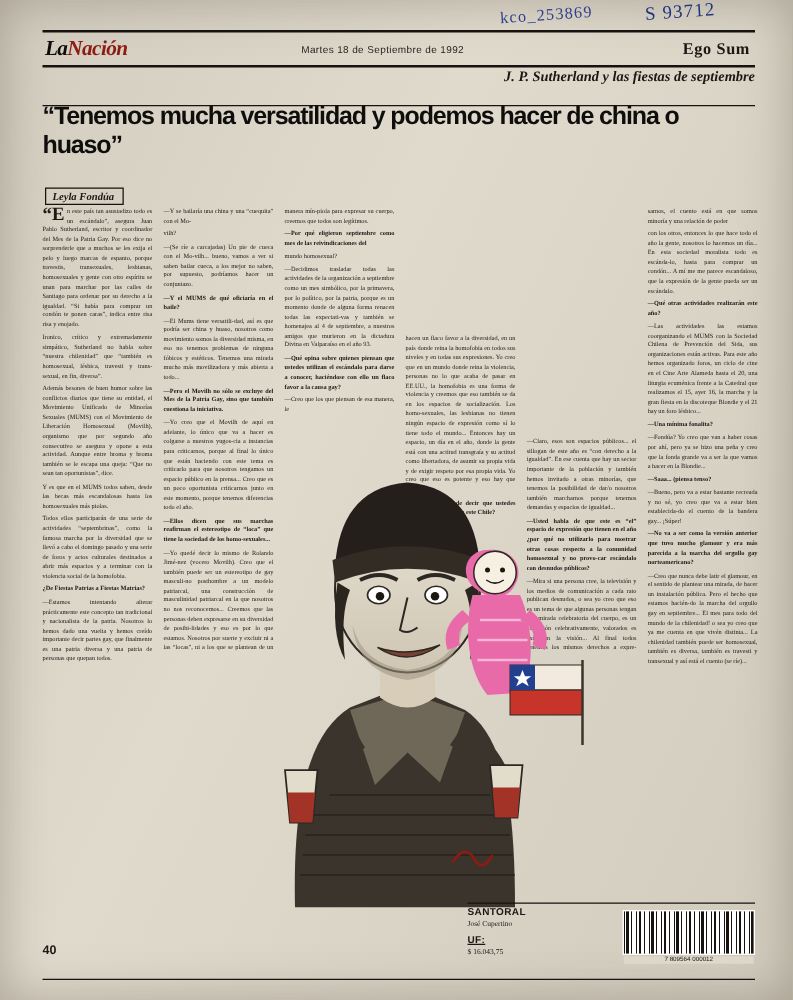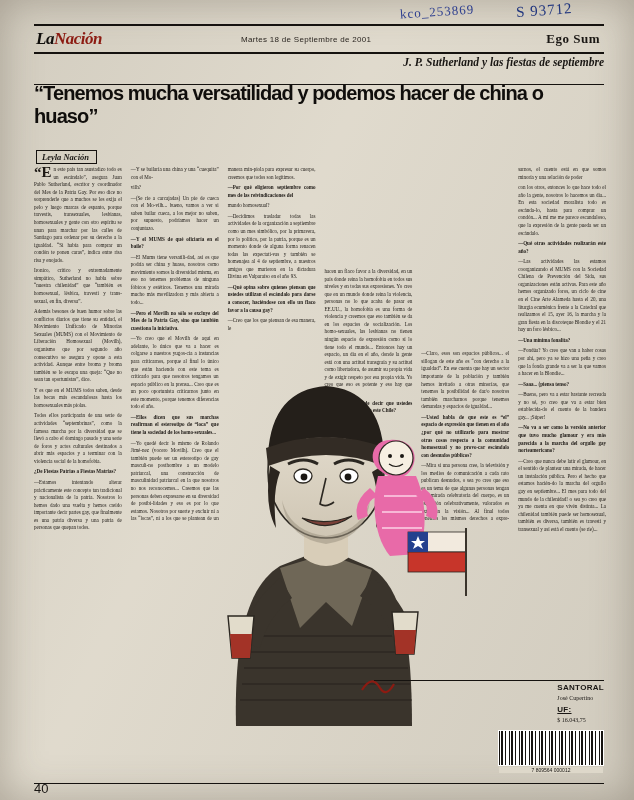--- a/index.html
+++ b/index.html
@@ -106,30 +106,30 @@
   .imgspace{display:block;width:100%;}
   
   .art{
     position:absolute;
     left:176px;top:286px;
     width:296px;height:440px;
     pointer-events:none;
   }
   
   .pagenum{
-    position:absolute;left:34px;bottom:4px;
+    position:absolute;left:34px;bottom:34px;
     font-family:"Liberation Sans", sans-serif;
-    font-weight:normal;font-size:13px;
+    font-weight:bold;font-size:10px;
   }
   .santoral{
     position:absolute;right:30px;bottom:34px;
     width:230px;
     border-top:1.5px solid #15120f;
     padding-top:2px;
-    display:flex;gap:6px;align-items:flex-end;flex-direction:column;
+    display:flex;gap:6px;align-items:center;
   }
   .santoral .txt{flex:1;font-size:6px;line-height:1.35;}
   .santoral .ttl{
     font-family:"Liberation Sans", sans-serif;
     font-weight:bold;font-size:8px;letter-spacing:0.3px;
   }
   .barcode{
     width:104px;height:34px;
     background:
       repeating-linear-gradient(90deg,#15120f 0 1px,#fff 1px 2px,#15120f 2px 4px,#fff 4px 6px,#15120f 6px 7px,#fff 7px 10px);
@@ -150,29 +150,29 @@
 <body>
 
 <div class="page">
   <div class="paper-edge"></div>
 
   <div class="scribble" style="left:400px;top:4px;">kco_253869</div>
   <div class="scribble b" style="left:516px;top:2px;font-size:15px;">S 93712</div>
 
   <div class="masthead">
     <div class="logo"><span>La</span><span class="red">Nación</span></div>
-    <div class="mast-date">Martes 18 de Septiembre de 2001</div>
+    <div class="mast-date">Martes 18 de Septiembre de 1992</div>
     <div class="mast-section">Ego Sum</div>
   </div>
 
   <div class="subhead">J. P. Sutherland y las fiestas de septiembre</div>
 
   <div class="headline">“Tenemos mucha versatilidad y podemos hacer de china o huaso”</div>
 
-  <div class="byline">Leyla Nación</div>
+  <div class="byline">Leyla Fondúa</div>
 
   <div class="cols">
     <p class="dropcap">“En este país tan asustadizo todo es un escándalo”, asegura Juan Pablo Sutherland, escritor y coordinador del Mes de la Patria Gay. Por eso dice no sorprenderle que a muchos se les exija el pelo y luego marcas de espanto, porque travestis, transexuales, lesbianas, homosexuales y gente con otro espíritu se unan para marchar por las calles de Santiago para ordenar por su derecho a la igualdad. “Si había para comprar un condón te ponen caras”, indica entre risa risa y enojado.</p>
     <p>Ironico, crítico y extremadamente simpático, Sutherland no habla sobre “nuestra chilenidad” que “también es homosexual, lésbica, travesti y trans-sexual, en fin, diversa”.</p>
     <p>Además besones de buen humor sobre las conflictos diarios que tiene su entidad, el Movimiento Unificado de Minorías Sexuales (MUMS) con el Movimiento de Liberación Homosexual (Movilh), organismo que por segundo año consecutivo se asegura y opone a esta actividad. Aunque entre broma y broma también se le escapa una queja: “Que no sean tan oportunistas”, dice.</p>
     <p>Y es que en el MUMS todos saben, desde las becas más escandalosas hasta los homosexuales más piolas.</p>
     <p>Todos ellos participarán de una serie de actividades “septembrinas”, como la famosa marcha por la diversidad que se llevó a cabo el domingo pasado y una serie de foros y actos culturales destinados a abrir más espacios y a terminar con la violencia social de la homofobia.</p>
     <p class="q">¿De Fiestas Patrias a Fiestas Matrias?</p>
     <p>—Estamos intentando alterar prácticamente este concepto tan tradicional y nacionalista de la patria. Nosotros lo hemos dado una vuelta y hemos creído importante decir partes gay, que finalmente es una patria diversa y una patria de personas que quepan todos.</p>
     <p>—Y se bailaría una china y una “cuequita” con el Mo-</p>

